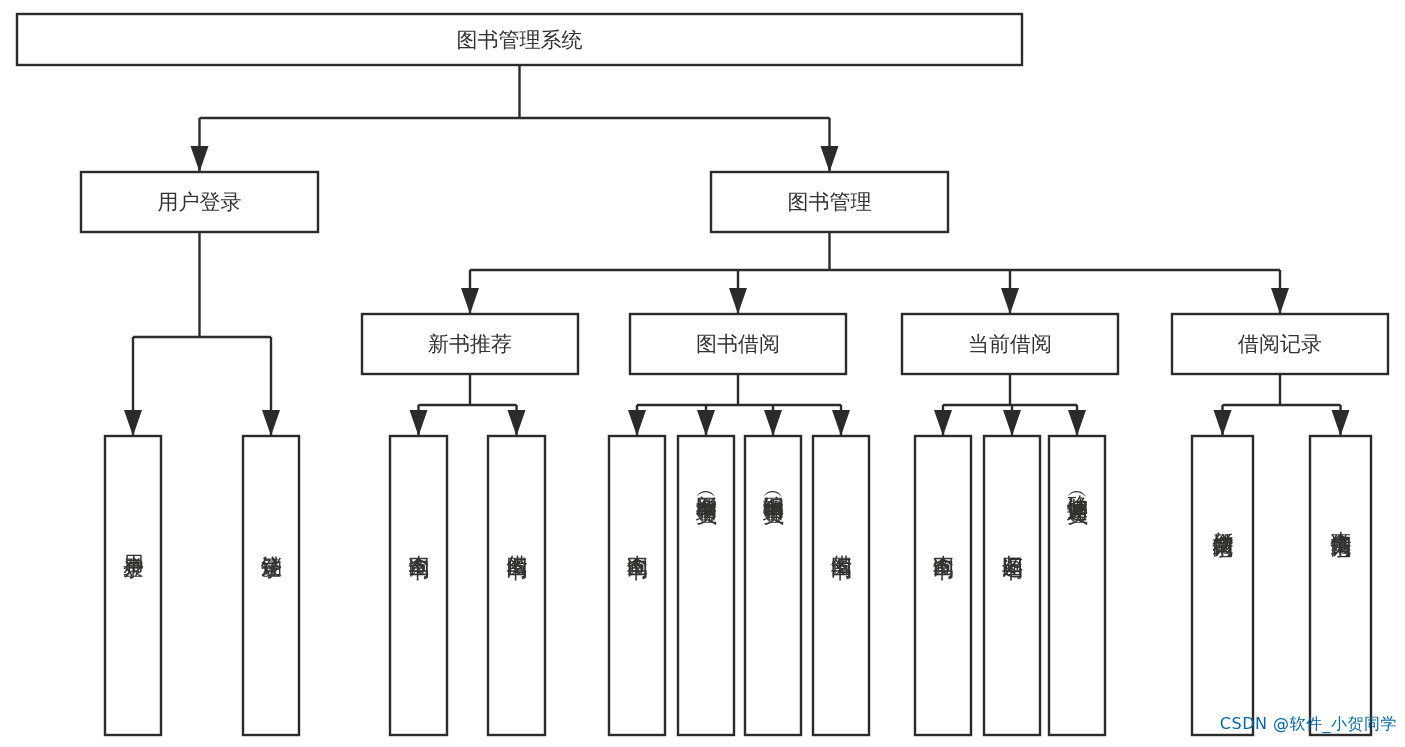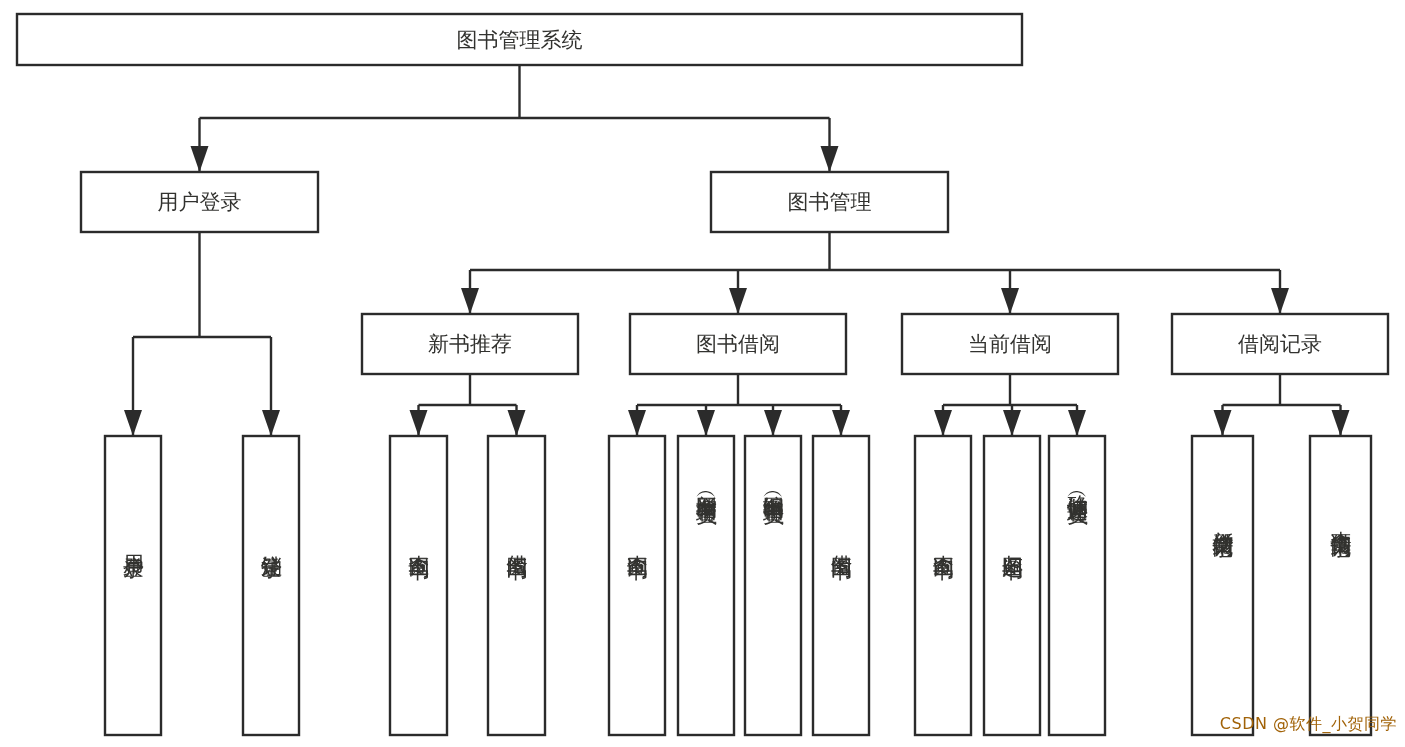--- a/index.html
+++ b/index.html
@@ -58,21 +58,21 @@
     letter-spacing: 1.5px;
     font-size: 21px;
     line-height: 1;
     color: #32322f;
     white-space: nowrap;
   }
   .watermark {
     position: absolute;
     right: 8px;
     bottom: 5px;
-    color: #a16207;
+    color: #0369a1;
     font-size: 16px;
     letter-spacing: 0.5px;
     white-space: nowrap;
     user-select: none;
   }
 </style>
 </head>
 <body>
 
 <div id="diagram-root">

